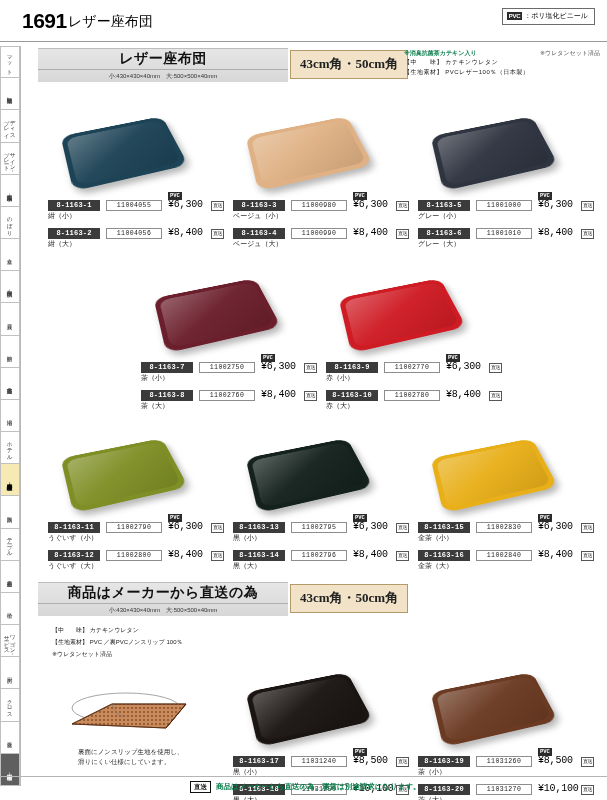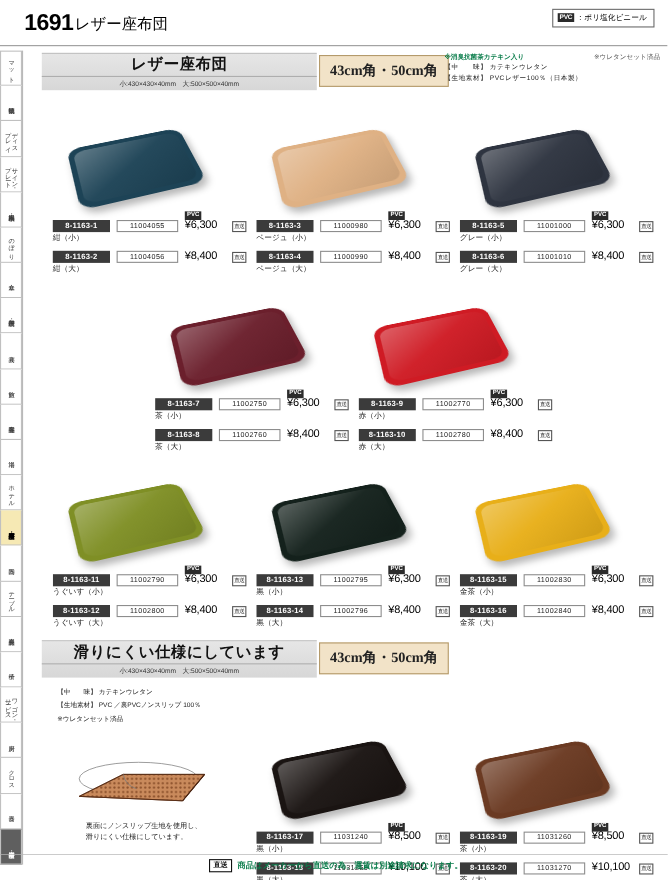--- a/index.html
+++ b/index.html
@@ -144,21 +144,21 @@
   }
   .cushion::after {
     content: "";
     position: absolute; inset: 5px;
     border-radius: 11px / 9px;
     background: linear-gradient(145deg, rgba(255,255,255,0.30), rgba(255,255,255,0.03) 48%, rgba(0,0,0,0.10));
   }
 
   
   .ptable { position: absolute; width: 182px; }
-  .prow { position: relative; height: 21px; }
+  .prow { position: relative; height: 21px; font-family: Liberation Mono, monospace; }
   .code-badge {
     position: absolute; left: 0; top: 0;
     min-width: 52px; height: 11px;
     background: #3b3b3b; color: #fff;
     font-size: 7px; font-weight: bold;
     text-align: center; line-height: 11px;
     padding: 0 3px;
     letter-spacing: 0.2px;
   }
   .code-num {
@@ -478,21 +478,21 @@
         <div class="prow" style="top: 0px; margin-top: 7px;">
           <div class="code-badge">8-1163-16</div>
           <div class="code-num">11002840</div>
           <div class="price">¥8,400</div>
           <div class="ship-chip">直送</div>
           <div class="color-name">金茶（大）</div>
         </div>
       </div>
       <div class="section-band" style="position: absolute; left: 0px; top: 534px; width: 572px;">
         <div class="band-plate"></div>
-        <div class="band-name">滑りにくい仕様にしています</div>
+        <div class="band-name">商品はメーカーから直送の為</div>
         <div class="band-dims">小:430×430×40mm　大:500×500×40mm</div>
         <div class="band-size-badge">43cm角・50cm角</div>
         <div class="band-spec"></div>
       </div>
       <div style="position: absolute; left: 24px; top: 576px; width: 200px; font-size: 6px; line-height: 2; color: rgb(26, 26, 26);">
         <div>【中　　味】 カテキンウレタン</div>
         <div>【生地素材】 PVC ／裏PVCノンスリップ 100％</div>
         <div>※ウレタンセット済品</div>
       </div>
       <div class="ns-illus" style="left: 26px; top: 630px; position: absolute;"><svg width="150" height="70" viewBox="0 0 150 70">

